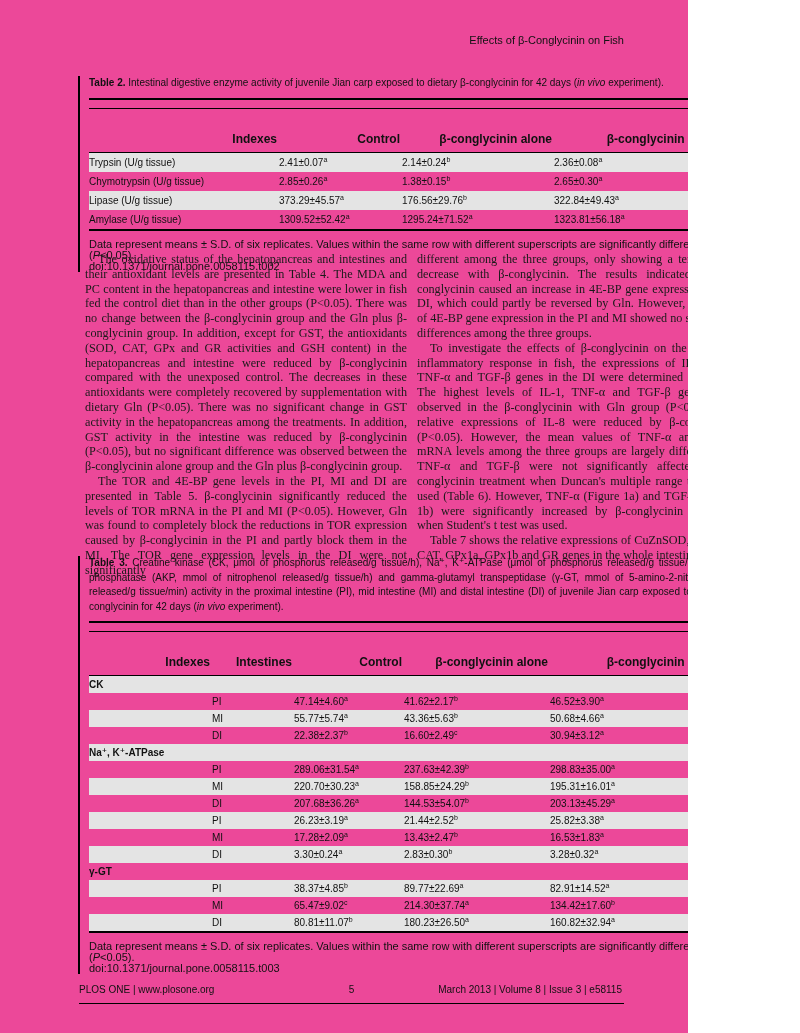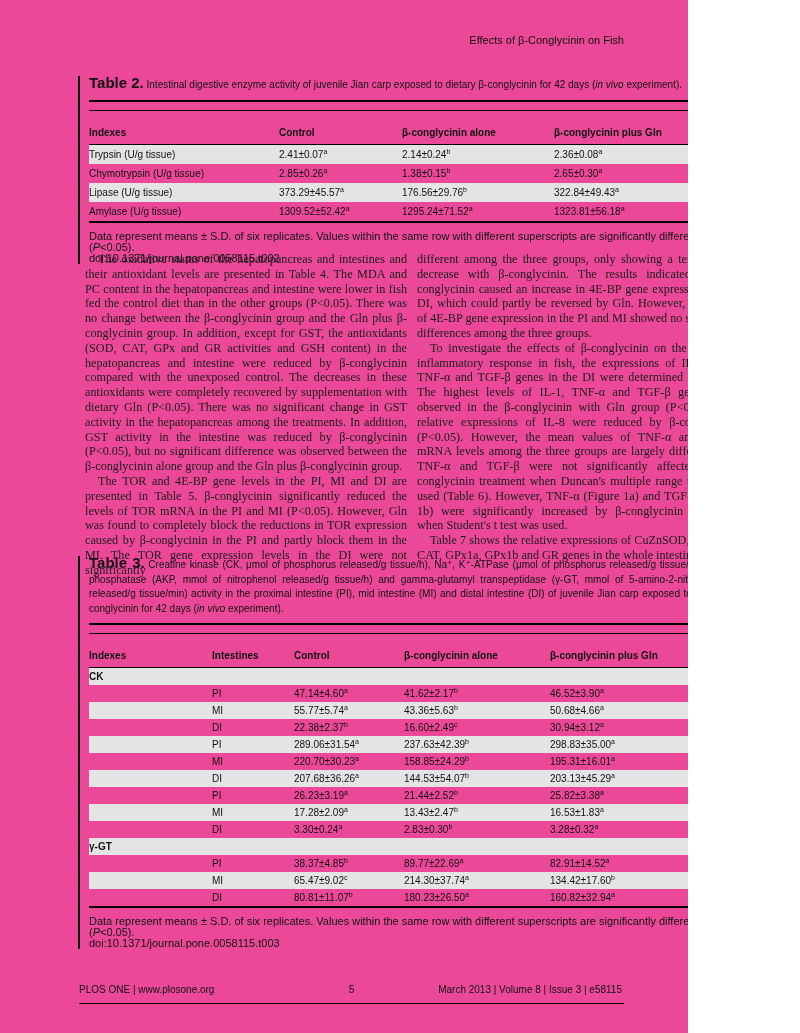--- a/index.html
+++ b/index.html
@@ -3,24 +3,24 @@
 <meta charset="utf-8">
 <style>
   html,body{margin:0;padding:0;background:#fff;}
   .page{position:relative;width:688px;height:1033px;background:#ec4899;color:#111;overflow:hidden;
         font-family:"Liberation Sans","DejaVu Sans",sans-serif;}
   .running-head{position:absolute;top:34px;right:64px;font-size:11px;color:#111;}
   .table-block{position:absolute;left:78px;width:660px;border-left:2px solid #000;padding-left:9px;box-sizing:border-box;}
   .t2{top:76px;}
   .t3{top:556px;}
   .caption{margin:0;font-size:10px;line-height:14.5px;text-align:justify;}
-  .caption b{font-size:15px;}
+  .caption b{font-size:10px;}
   .rule-thick{border-top:2px solid #000;margin-top:7px;}
   .dtable{width:100%;border-collapse:collapse;border-top:1px solid #000;margin-top:8px;table-layout:fixed;}
-  .dtable th{font-size:10px;font-weight:bold;text-align:left;padding:16px 2px 6px 0;border-bottom:1px solid #000;}
+  .dtable th{font-size:12px;font-weight:bold;text-align:right;padding:23px 2px 6px 0;border-bottom:1px solid #000;}
   .dtable td{font-size:10px;padding:4px 2px 4px 0;vertical-align:middle;}
   .t3 .dtable td{padding:3px 2px 3px 0;}
   .dtable tbody tr:nth-child(odd){background:#e4e4e4;}
   .dtable tbody tr:last-child td{border-bottom:2px solid #000;}
   .dtable td.seclabel{font-weight:bold;margin-top:15px;}
   sup.supr{font-size:7px;line-height:0;}
   .fn{margin:0;font-size:11px;line-height:11px;}
   .fn-first{margin-top:8px;}
   .col{position:absolute;top:252px;font-family:"Liberation Serif","DejaVu Serif",serif;
        font-size:12.2px;line-height:14.8px;text-align:justify;color:#1a1a1a;}
@@ -139,20 +139,23 @@
           <td><span>50.68±4.66</span><sup class="supr">a</sup></td>
         </tr>
         <tr>
           <td></td>
           <td>DI</td>
           <td><span>22.38±2.37</span><sup class="supr">b</sup></td>
           <td><span>16.60±2.49</span><sup class="supr">c</sup></td>
           <td><span>30.94±3.12</span><sup class="supr">a</sup></td>
         </tr>
         <tr>
+            <td colspan="5" class="seclabel">Na⁺, K⁺-ATPase</td>
+          </tr>
+        <tr>
           <td></td>
           <td>PI</td>
           <td><span>289.06±31.54</span><sup class="supr">a</sup></td>
           <td><span>237.63±42.39</span><sup class="supr">b</sup></td>
           <td><span>298.83±35.00</span><sup class="supr">a</sup></td>
         </tr>
         <tr>
           <td></td>
           <td>MI</td>
           <td><span>220.70±30.23</span><sup class="supr">a</sup></td>

